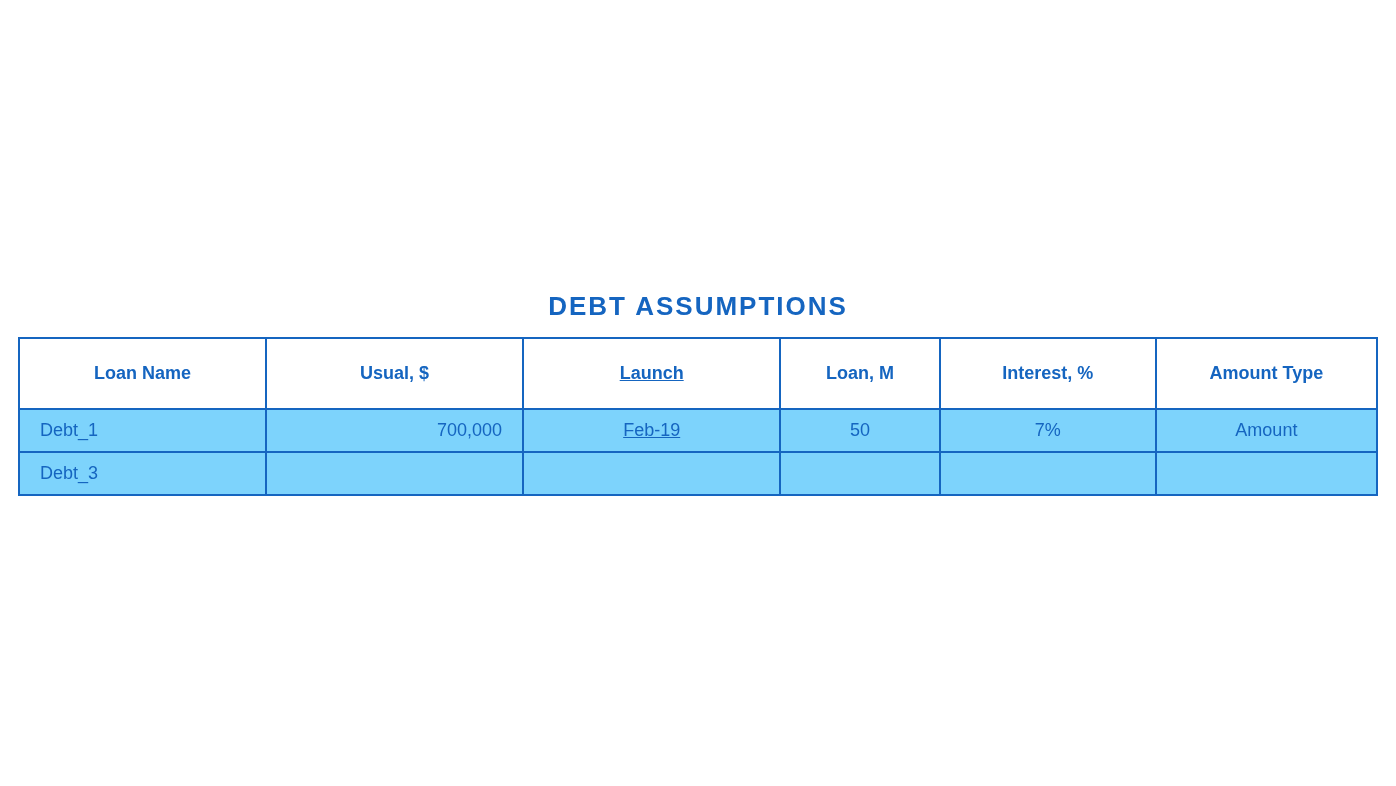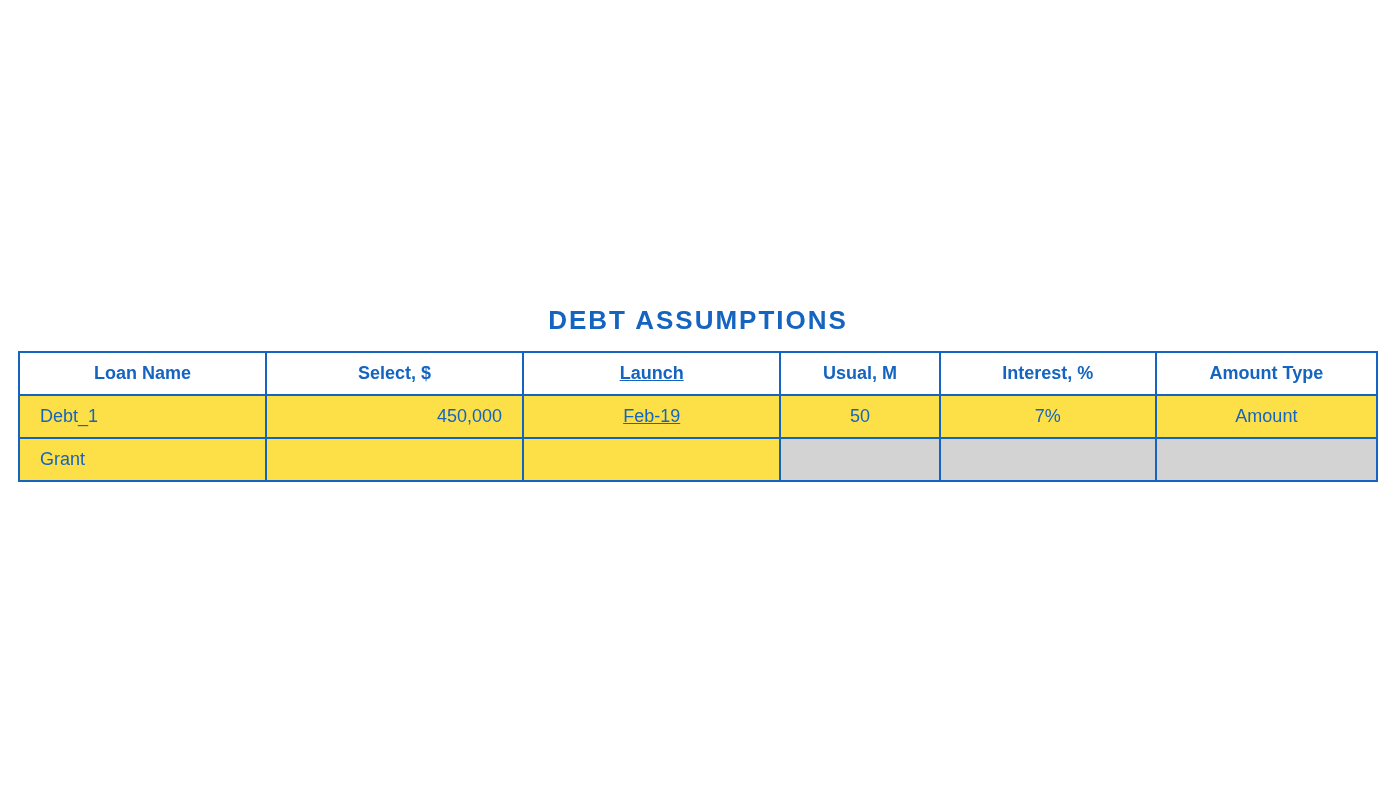--- a/index.html
+++ b/index.html
@@ -38,34 +38,34 @@
       border: 2px solid #1565c0;
       min-width: 1360px;
     }
 
     .debt-table th {
       background-color: #ffffff;
       color: #1565c0;
       font-size: 18px;
       font-weight: bold;
       border: 2px solid #1565c0;
-      padding: 10px 20px;
+      padding: 24px 20px;
       text-align: center;
     }
 
     .debt-table td {
       border: 2px solid #1565c0;
       padding: 10px 20px;
       font-size: 18px;
       color: #1565c0;
       font-weight: normal;
     }
 
     .cell-yellow {
-      background-color: #fde047;
+      background-color: #7dd3fc;
     }
 
     .cell-gray {
       background-color: #d3d3d3;
     }
 
     .cell-name {
       text-align: left;
       min-width: 240px;
     }
@@ -98,39 +98,39 @@
   </style>
 </head>
 <body>
 
 <div class="main-container">
   <div class="page-title">DEBT ASSUMPTIONS</div>
   <table class="debt-table">
     <thead>
       <tr>
         <th class="cell-name">Loan Name</th>
-        <th class="cell-amount">Select, $</th>
+        <th class="cell-amount">Usual, $</th>
         <th class="cell-launch">Launch</th>
-        <th class="cell-term">Usual, M</th>
+        <th class="cell-term">Loan, M</th>
         <th class="cell-interest">Interest, %</th>
         <th class="cell-type">Amount Type</th>
       </tr>
     </thead>
     <tbody id="table-body">
     <tr>
       <td class="cell-name cell-yellow">Debt_1</td>
-      <td class="cell-amount cell-yellow">450,000</td>
+      <td class="cell-amount cell-yellow">700,000</td>
       <td class="cell-launch cell-yellow">Feb-19</td>
       <td class="cell-term cell-yellow">50</td>
       <td class="cell-interest cell-yellow">7%</td>
       <td class="cell-type cell-yellow">Amount</td>
     </tr>
         <tr>
-      <td class="cell-name cell-yellow">Grant</td>
+      <td class="cell-name cell-yellow">Debt_3</td>
       <td class="cell-amount cell-yellow"></td>
       <td class="cell-launch cell-yellow"></td>
-      <td class="cell-term cell-gray"></td>
-      <td class="cell-interest cell-gray"></td>
-      <td class="cell-type cell-gray"></td>
+      <td class="cell-term cell-yellow"></td>
+      <td class="cell-interest cell-yellow"></td>
+      <td class="cell-type cell-yellow"></td>
     </tr>
       </tbody>
   </table>
 </div>
 
 </body></html>

